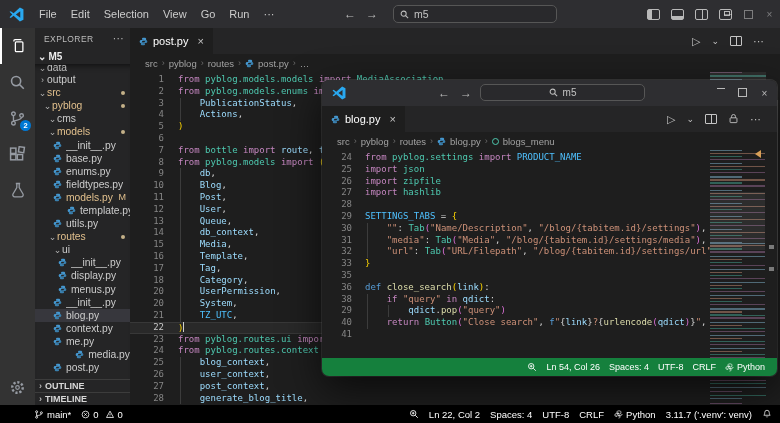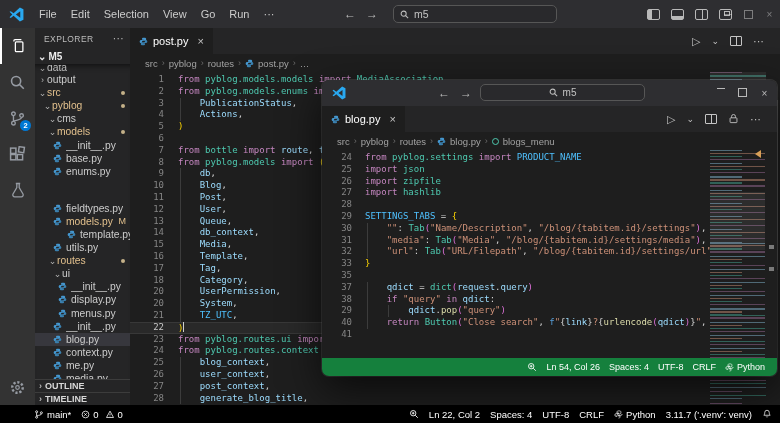--- a/index.html
+++ b/index.html
@@ -267,21 +267,21 @@
           </div>
           <div class="trow" style="padding-left: 18px;">
             <span class="fico">
               <svg viewBox="0 0 16 16" width="9" height="9">
                 <path d="M7.9 1.2c-1.5 0-2.6.7-2.6 2v1.6H8v.5H3.9c-1.5 0-2.7 1-2.7 2.7s1.2 2.8 2.7 2.8h1.4V8.9c0-1.3 1.1-2.3 2.5-2.3h2.9c1.1 0 2-.9 2-2V3.2c0-1.3-1.2-2-2.8-2z" fill="#4597cf"></path>
                 <path d="M8.1 14.8c1.5 0 2.6-.7 2.6-2v-1.6H8v-.5h4.1c1.5 0 2.7-1 2.7-2.7S13.6 5.2 12.1 5.2h-1.4v1.9c0 1.3-1.1 2.3-2.5 2.3H5.3c-1.1 0-2 .9-2 2v1.4c0 1.3 1.2 2 2.8 2z" fill="#3a80af"></path>
               </svg>
             </span>
             <span class="lbl">enums.py</span>
           </div>
-          <div class="trow" style="padding-left: 18px; margin-top: 24px;">
+          <div class="trow" style="padding-left: 18px;">
             <span class="fico">
               <svg viewBox="0 0 16 16" width="9" height="9">
                 <path d="M7.9 1.2c-1.5 0-2.6.7-2.6 2v1.6H8v.5H3.9c-1.5 0-2.7 1-2.7 2.7s1.2 2.8 2.7 2.8h1.4V8.9c0-1.3 1.1-2.3 2.5-2.3h2.9c1.1 0 2-.9 2-2V3.2c0-1.3-1.2-2-2.8-2z" fill="#4597cf"></path>
                 <path d="M8.1 14.8c1.5 0 2.6-.7 2.6-2v-1.6H8v-.5h4.1c1.5 0 2.7-1 2.7-2.7S13.6 5.2 12.1 5.2h-1.4v1.9c0 1.3-1.1 2.3-2.5 2.3H5.3c-1.1 0-2 .9-2 2v1.4c0 1.3 1.2 2 2.8 2z" fill="#3a80af"></path>
               </svg>
             </span>
             <span class="lbl">fieldtypes.py</span>
           </div>
           <div class="trow" style="padding-left: 18px;">
             <span class="fico">
@@ -376,21 +376,21 @@
           </div>
           <div class="trow" style="padding-left: 18px;">
             <span class="fico">
               <svg viewBox="0 0 16 16" width="9" height="9">
                 <path d="M7.9 1.2c-1.5 0-2.6.7-2.6 2v1.6H8v.5H3.9c-1.5 0-2.7 1-2.7 2.7s1.2 2.8 2.7 2.8h1.4V8.9c0-1.3 1.1-2.3 2.5-2.3h2.9c1.1 0 2-.9 2-2V3.2c0-1.3-1.2-2-2.8-2z" fill="#4597cf"></path>
                 <path d="M8.1 14.8c1.5 0 2.6-.7 2.6-2v-1.6H8v-.5h4.1c1.5 0 2.7-1 2.7-2.7S13.6 5.2 12.1 5.2h-1.4v1.9c0 1.3-1.1 2.3-2.5 2.3H5.3c-1.1 0-2 .9-2 2v1.4c0 1.3 1.2 2 2.8 2z" fill="#3a80af"></path>
               </svg>
             </span>
             <span class="lbl">me.py</span>
           </div>
-          <div class="trow" style="padding-left: 18px;">
+          <div class="trow" style=" justify-content: flex-end;">
             <span class="fico">
               <svg viewBox="0 0 16 16" width="9" height="9">
                 <path d="M7.9 1.2c-1.5 0-2.6.7-2.6 2v1.6H8v.5H3.9c-1.5 0-2.7 1-2.7 2.7s1.2 2.8 2.7 2.8h1.4V8.9c0-1.3 1.1-2.3 2.5-2.3h2.9c1.1 0 2-.9 2-2V3.2c0-1.3-1.2-2-2.8-2z" fill="#4597cf"></path>
                 <path d="M8.1 14.8c1.5 0 2.6-.7 2.6-2v-1.6H8v-.5h4.1c1.5 0 2.7-1 2.7-2.7S13.6 5.2 12.1 5.2h-1.4v1.9c0 1.3-1.1 2.3-2.5 2.3H5.3c-1.1 0-2 .9-2 2v1.4c0 1.3 1.2 2 2.8 2z" fill="#3a80af"></path>
               </svg>
             </span>
             <span class="lbl">media.py</span>
           </div>
           <div class="trow" style="padding-left: 18px;">
             <span class="fico">
@@ -628,21 +628,21 @@
           <div class="line"><span class="ln">25</span><span class="tk-k">import </span><span class="tk-t">json</span></div>
           <div class="line"><span class="ln">26</span><span class="tk-k">import </span><span class="tk-t">zipfile</span></div>
           <div class="line"><span class="ln">27</span><span class="tk-k">import </span><span class="tk-t">hashlib</span></div>
           <div class="line"><span class="ln">28</span></div>
           <div class="line"><span class="ln">29</span><span class="tk-c">SETTINGS_TABS</span><span class="tk-p"> = </span><span class="tk-b1">{</span></div>
           <div class="line g1"><span class="ln">30</span><span class="tk-p">    </span><span class="tk-s">""</span><span class="tk-p">: </span><span class="tk-t">Tab</span><span class="tk-b2">(</span><span class="tk-s">"Name/Description"</span><span class="tk-p">, </span><span class="tk-s">"/blog/{tabitem.id}/settings"</span><span class="tk-b2">)</span><span class="tk-p">,</span></div>
           <div class="line g1"><span class="ln">31</span><span class="tk-p">    </span><span class="tk-s">"media"</span><span class="tk-p">: </span><span class="tk-t">Tab</span><span class="tk-b2">(</span><span class="tk-s">"Media"</span><span class="tk-p">, </span><span class="tk-s">"/blog/{tabitem.id}/settings/media"</span><span class="tk-b2">)</span><span class="tk-p">,</span></div>
           <div class="line g1"><span class="ln">32</span><span class="tk-p">    </span><span class="tk-s">"url"</span><span class="tk-p">: </span><span class="tk-t">Tab</span><span class="tk-b2">(</span><span class="tk-s">"URL/Filepath"</span><span class="tk-p">, </span><span class="tk-s">"/blog/{tabitem.id}/settings/url"</span></div>
           <div class="line"><span class="ln">33</span><span class="tk-b1">}</span></div>
           <div class="line"><span class="ln">35</span></div>
-          <div class="line g1"><span class="ln">37</span><span class="tk-p">    </span><span class="tk-v">qdict</span><span class="tk-p"> = </span><span class="tk-t">dict</span><span class="tk-b2">(</span><span class="tk-v">request</span><span class="tk-p">.</span><span class="tk-v">query</span><span class="tk-b2">)</span></div>
+          <div class="line"><span class="ln">36</span><span class="tk-d">def </span><span class="tk-f">close_search</span><span class="tk-b1">(</span><span class="tk-v">link</span><span class="tk-b1">)</span><span class="tk-p">:</span></div>
           <div class="line g1"><span class="ln">38</span><span class="tk-p">    </span><span class="tk-k">if </span><span class="tk-s">"query"</span><span class="tk-k"> in </span><span class="tk-v">qdict</span><span class="tk-p">:</span></div>
           <div class="line g1 g2"><span class="ln">29</span><span class="tk-p">        </span><span class="tk-v">qdict</span><span class="tk-p">.</span><span class="tk-f">pop</span><span class="tk-b2">(</span><span class="tk-s">"query"</span><span class="tk-b2">)</span></div>
           <div class="line g1"><span class="ln">40</span><span class="tk-p">    </span><span class="tk-k">return </span><span class="tk-t">Button</span><span class="tk-b2">(</span><span class="tk-s">"Close search"</span><span class="tk-p">, </span><span class="tk-d">f</span><span class="tk-s">"</span><span class="tk-p">{</span><span class="tk-v">link</span><span class="tk-p">}</span><span class="tk-s">?</span><span class="tk-p">{</span><span class="tk-f">urlencode</span><span class="tk-b2">(</span><span class="tk-v">qdict</span><span class="tk-b2">)</span><span class="tk-p">}</span><span class="tk-s">"</span><span class="tk-p">, </span></div>
           <div class="line"><span class="ln">41</span></div>
         </div>
       <div class="minimap" style="right:12px;width:55px">
         <div class="mm-grad ov"></div>
           <div class="mm-mask"></div>
         <div class="mm-slider" style="top:42px;height:58px"></div>
       </div>

